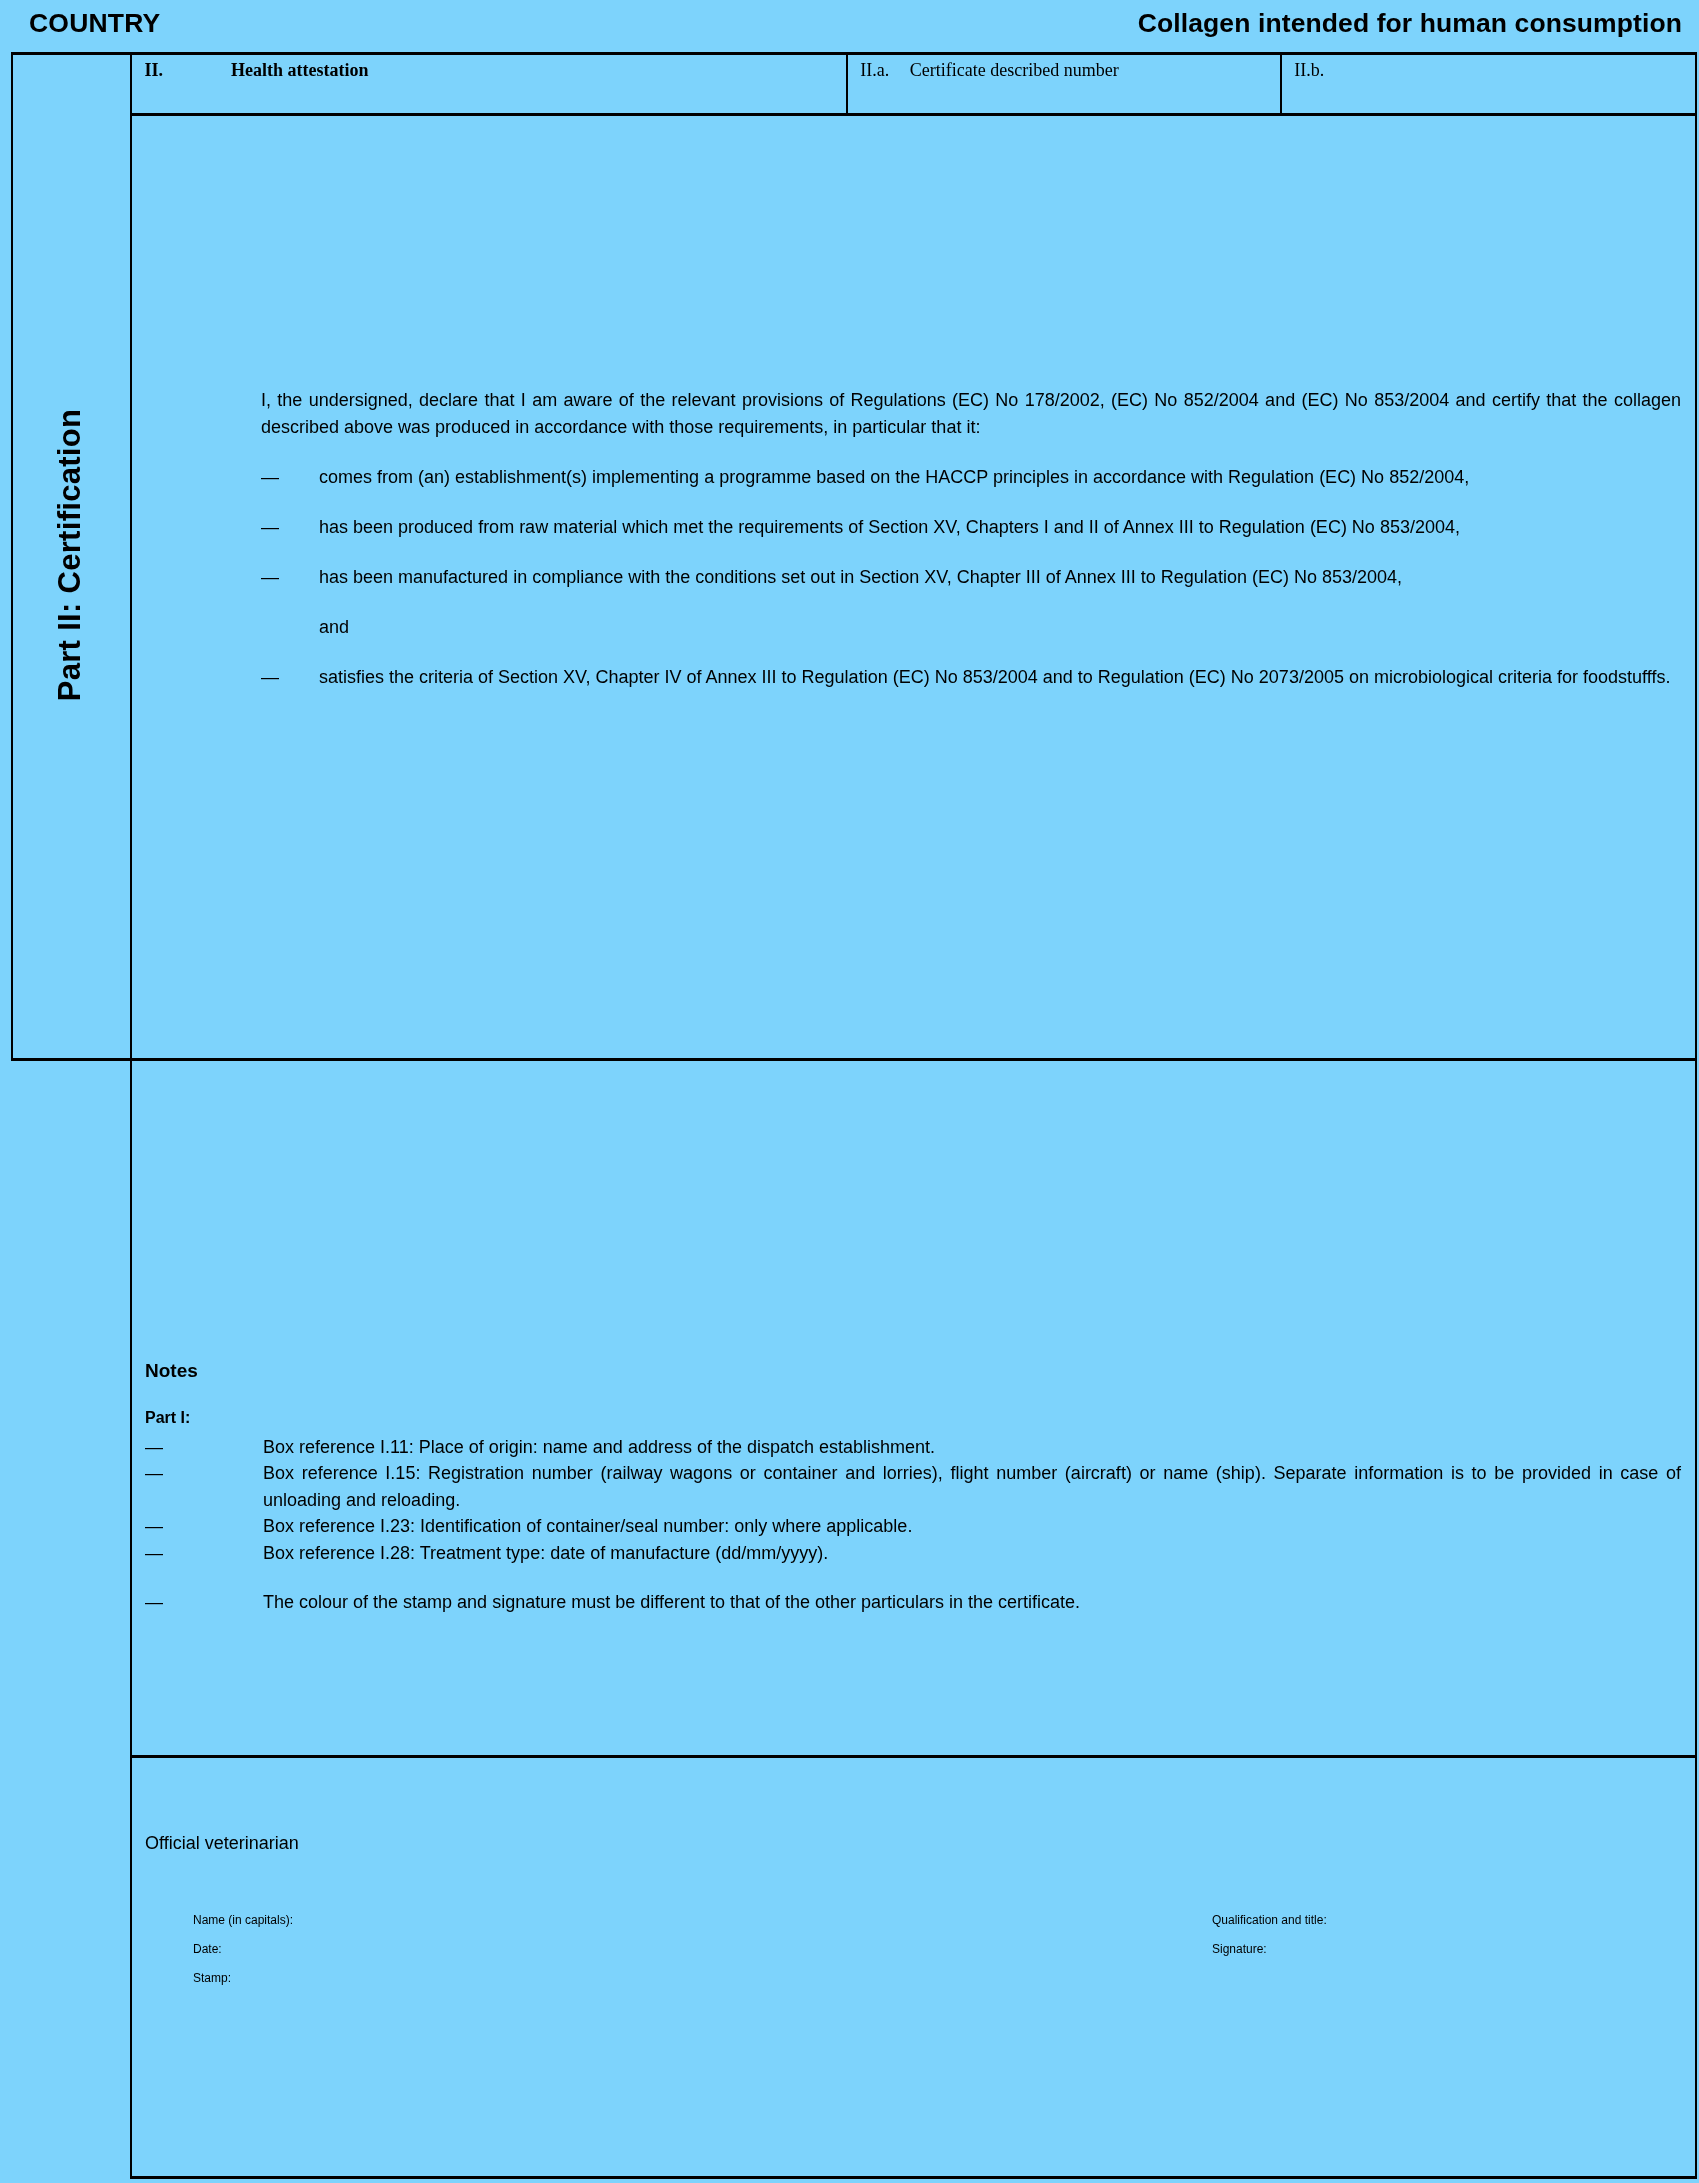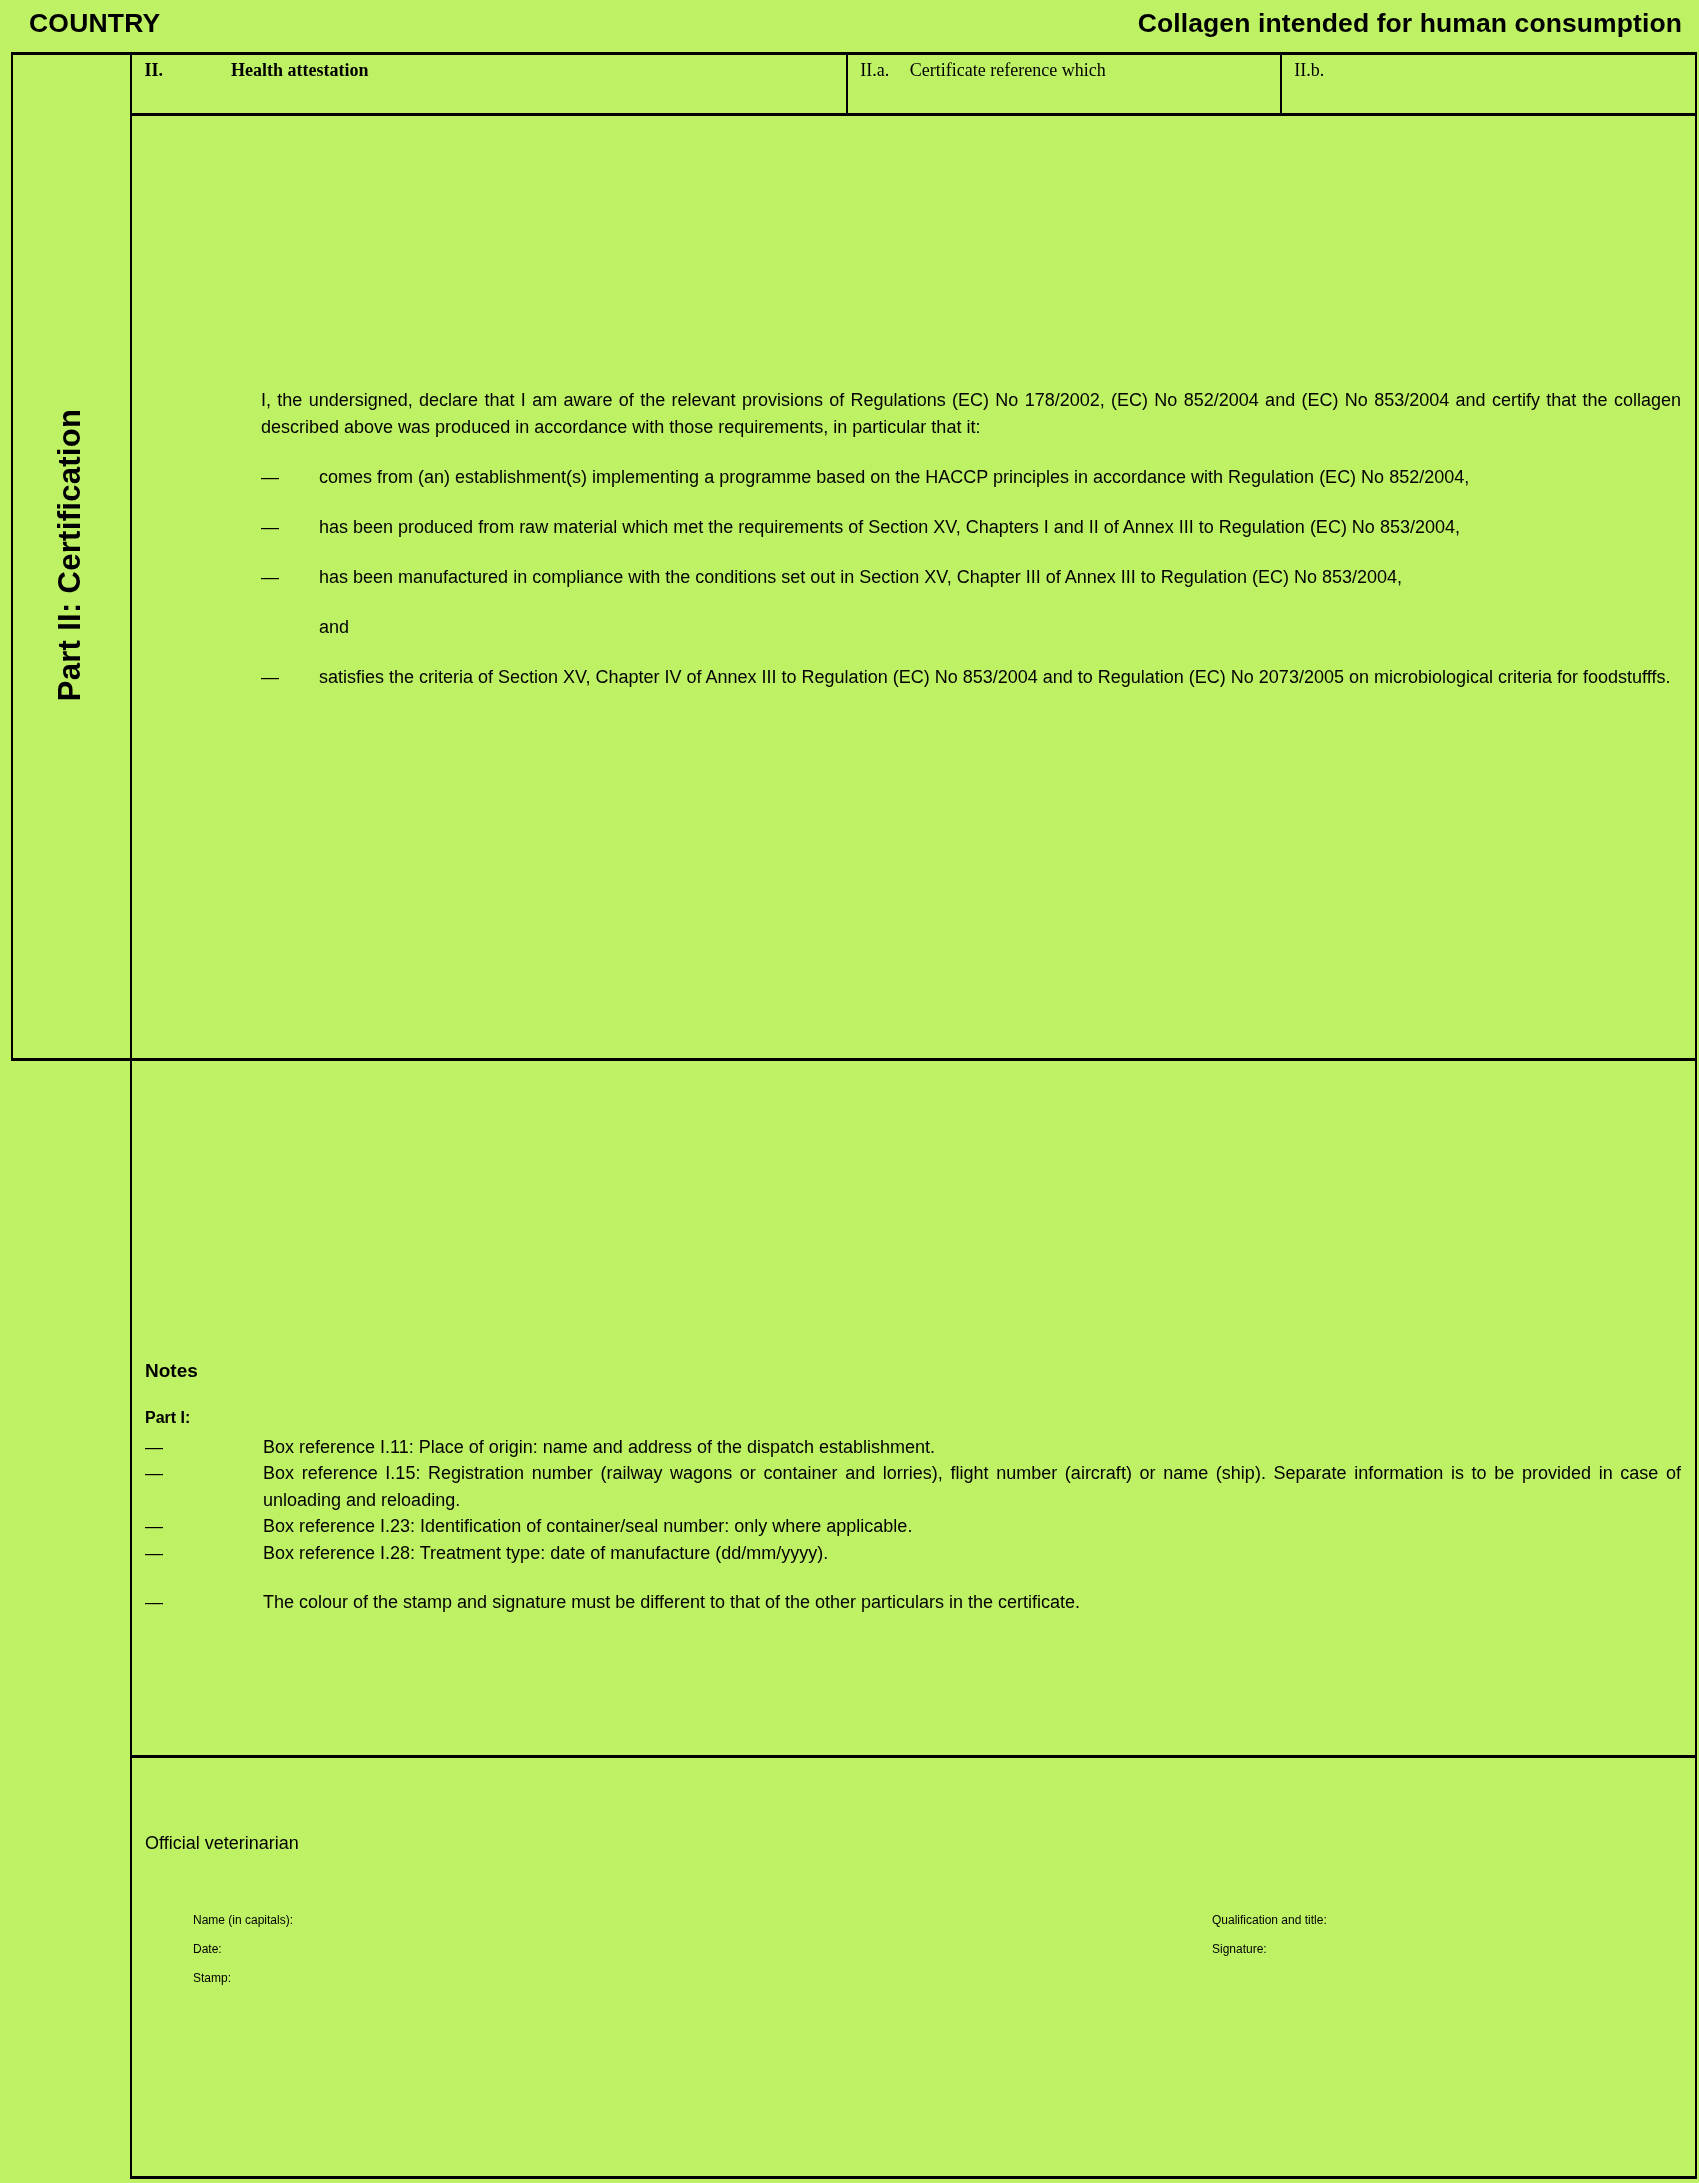--- a/index.html
+++ b/index.html
@@ -8,21 +8,21 @@
     background: #ffffff;
   }
   body {
     font-family: "Liberation Sans", sans-serif;
     color: #000000;
   }
   #page {
     position: relative;
     width: 1699px;
     height: 2183px;
-    background: #bef264;
+    background: #7dd3fc;
     box-sizing: border-box;
     overflow: hidden;
   }
 
   
   .hdr {
     position: absolute;
     top: 8.4px;
     left: 0;
     width: 1699px;
@@ -248,21 +248,21 @@
 
     <div class="sidebar">
       <div class="sidebar-label">Part II: Certification</div>
     </div>
 
     <div class="toprow">
       <div class="cell-ii">
         <span class="lbl-num">II.</span><span class="gap-ii"></span><span class="lbl-txt">Health attestation</span>
       </div>
       <div class="cell-iia">
-        <span class="lbl-num reg">II.a.</span><span class="gap-iia"></span><span class="lbl-txt reg">Certificate reference which</span>
+        <span class="lbl-num reg">II.a.</span><span class="gap-iia"></span><span class="lbl-txt reg">Certificate described number</span>
       </div>
       <div class="cell-iib">
         <span class="lbl-num reg">II.b.</span>
       </div>
     </div>
 
     <div class="body-block">
 
       <p class="para">I, the undersigned, declare that I am aware of the relevant provisions of Regulations (EC) No 178/2002, (EC) No 852/2004 and (EC) No 853/2004 and certify that the collagen described above was produced in accordance with those requirements, in particular that it:</p>
 

